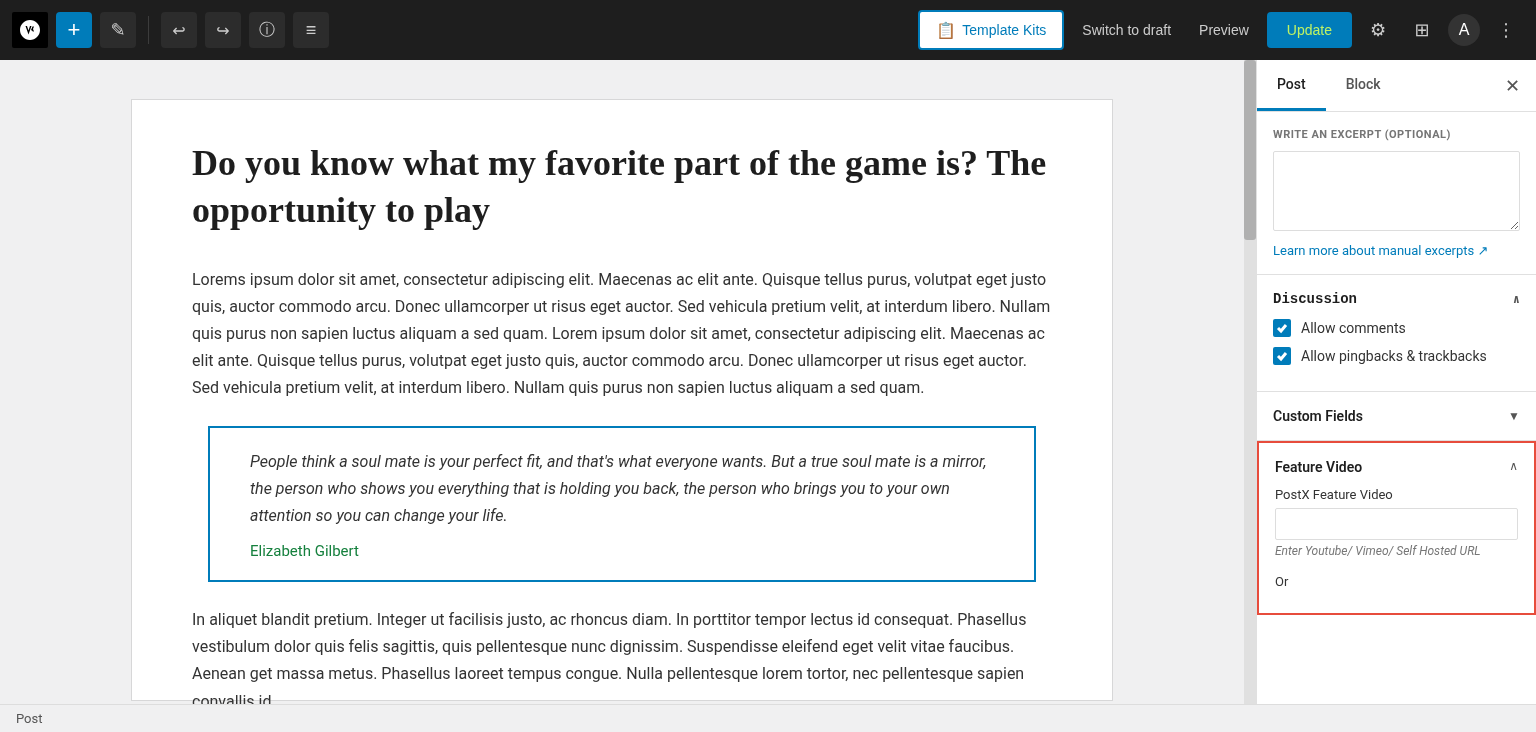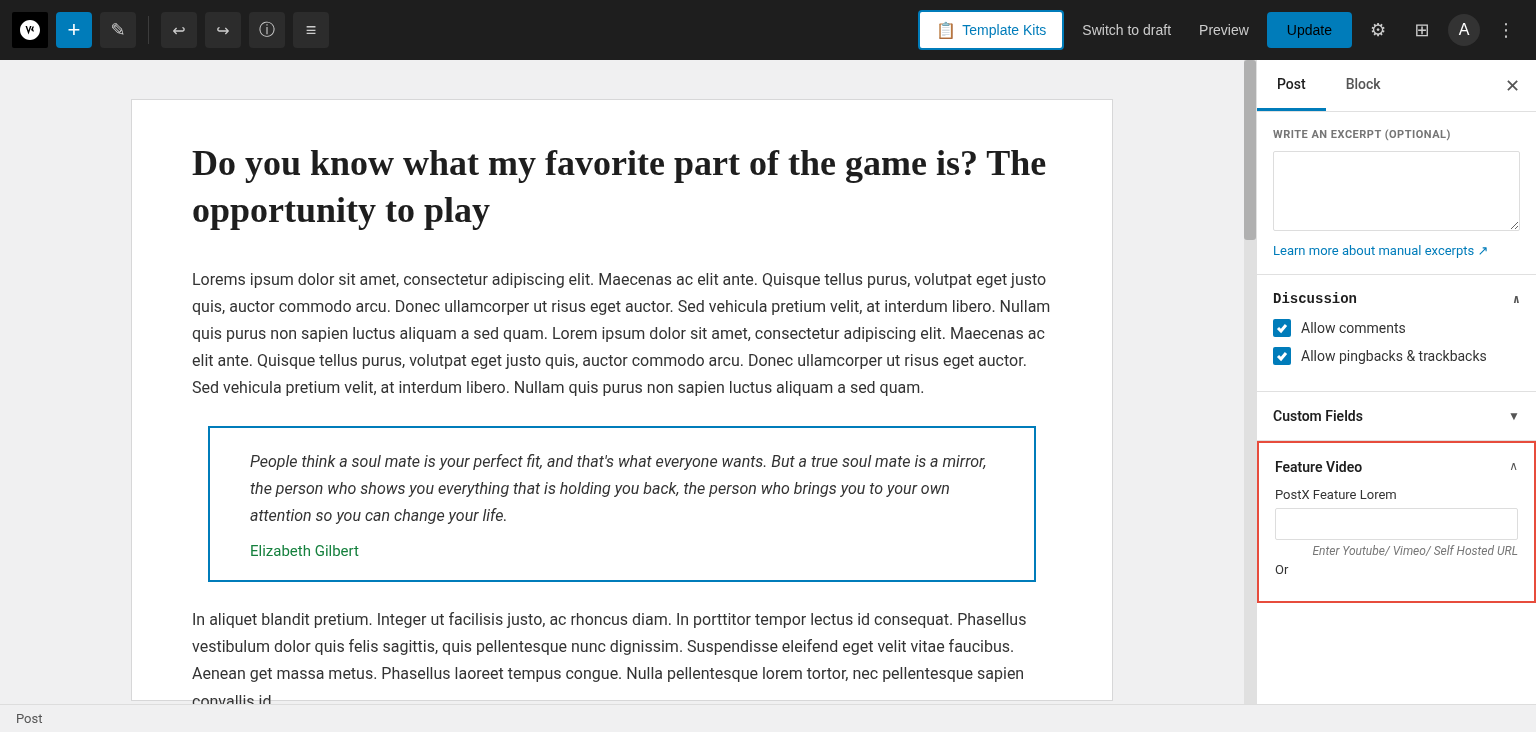--- a/index.html
+++ b/index.html
@@ -27,21 +27,21 @@
       background: white; border: 2px solid #007cba; color: #007cba;
       padding: 6px 16px; border-radius: 4px; cursor: pointer; font-size: 14px;
       font-weight: 500; display: flex; align-items: center; gap: 6px; height: 40px;
     }
     .template-kits-btn .tk-icon { font-size: 16px; }
     .toolbar-text-btn {
       background: transparent; border: none; color: #ccc; cursor: pointer;
       font-size: 14px; padding: 6px 10px; border-radius: 4px;
     }
     .update-btn {
-      background: #007cba; border: none; color: #000000; cursor: pointer;
+      background: #007cba; border: none; color: #bef264; cursor: pointer;
       font-size: 14px; font-weight: 500; padding: 8px 20px; border-radius: 4px; height: 36px;
     }
     .toolbar-icon-btn {
       background: transparent; border: none; color: #ccc; cursor: pointer;
       width: 36px; height: 36px; border-radius: 4px; display: flex; align-items: center;
       justify-content: center; font-size: 18px;
     }
 
     
     .main-layout {
@@ -147,21 +147,21 @@
     .feature-video-header {
       display: flex; justify-content: space-between; margin-bottom: 12px;
     }
     .feature-video-title { font-size: 14px; font-weight: 600; color: #1e1e1e; }
     .feature-video-chevron { font-size: 12px; color: #555; }
     .field-label { font-size: 13px; color: #333; margin-bottom: 6px; }
     .field-input {
       width: 100%; height: 32px; border: 1px solid #ddd; border-radius: 2px;
       padding: 4px 8px; font-size: 13px; color: #333; font-family: inherit;
     }
-    .field-hint { font-size: 12px; color: #777; margin-top: 4px; margin-bottom: 4px; font-style: italic; text-align: right; }
+    .field-hint { font-size: 12px; color: #777; margin-top: 4px; margin-bottom: 16px; font-style: italic; }
     .field-or { font-size: 13px; color: #333; margin-bottom: 8px; }
     .upload-btn {
       width: 100%; background: #5cb85c; border: none; color: white;
       font-size: 14px; font-weight: 600; padding: 10px; border-radius: 3px;
       cursor: pointer; text-align: center;
     }
 
     
     .status-bar {
       background: #f0f0f1; border-top: 1px solid #ddd; padding: 6px 16px;
@@ -272,21 +272,21 @@
         <span class="custom-fields-label">Custom Fields</span>
         <span class="custom-fields-chevron">▼</span>
       </div>
     </div>
 
     <div class="feature-video-section">
       <div class="feature-video-header">
         <span class="feature-video-title">Feature Video</span>
         <span class="feature-video-chevron">∧</span>
       </div>
-      <div class="field-label">PostX Feature Lorem</div>
+      <div class="field-label">PostX Feature Video</div>
       <input type="text" class="field-input" value="" style="">
       <div class="field-hint">Enter Youtube/ Vimeo/ Self Hosted URL</div>
       <div class="field-or">Or</div>
     </div>
   </div>
 
 </div>
 
 <div class="status-bar">
   <span>Post</span>

